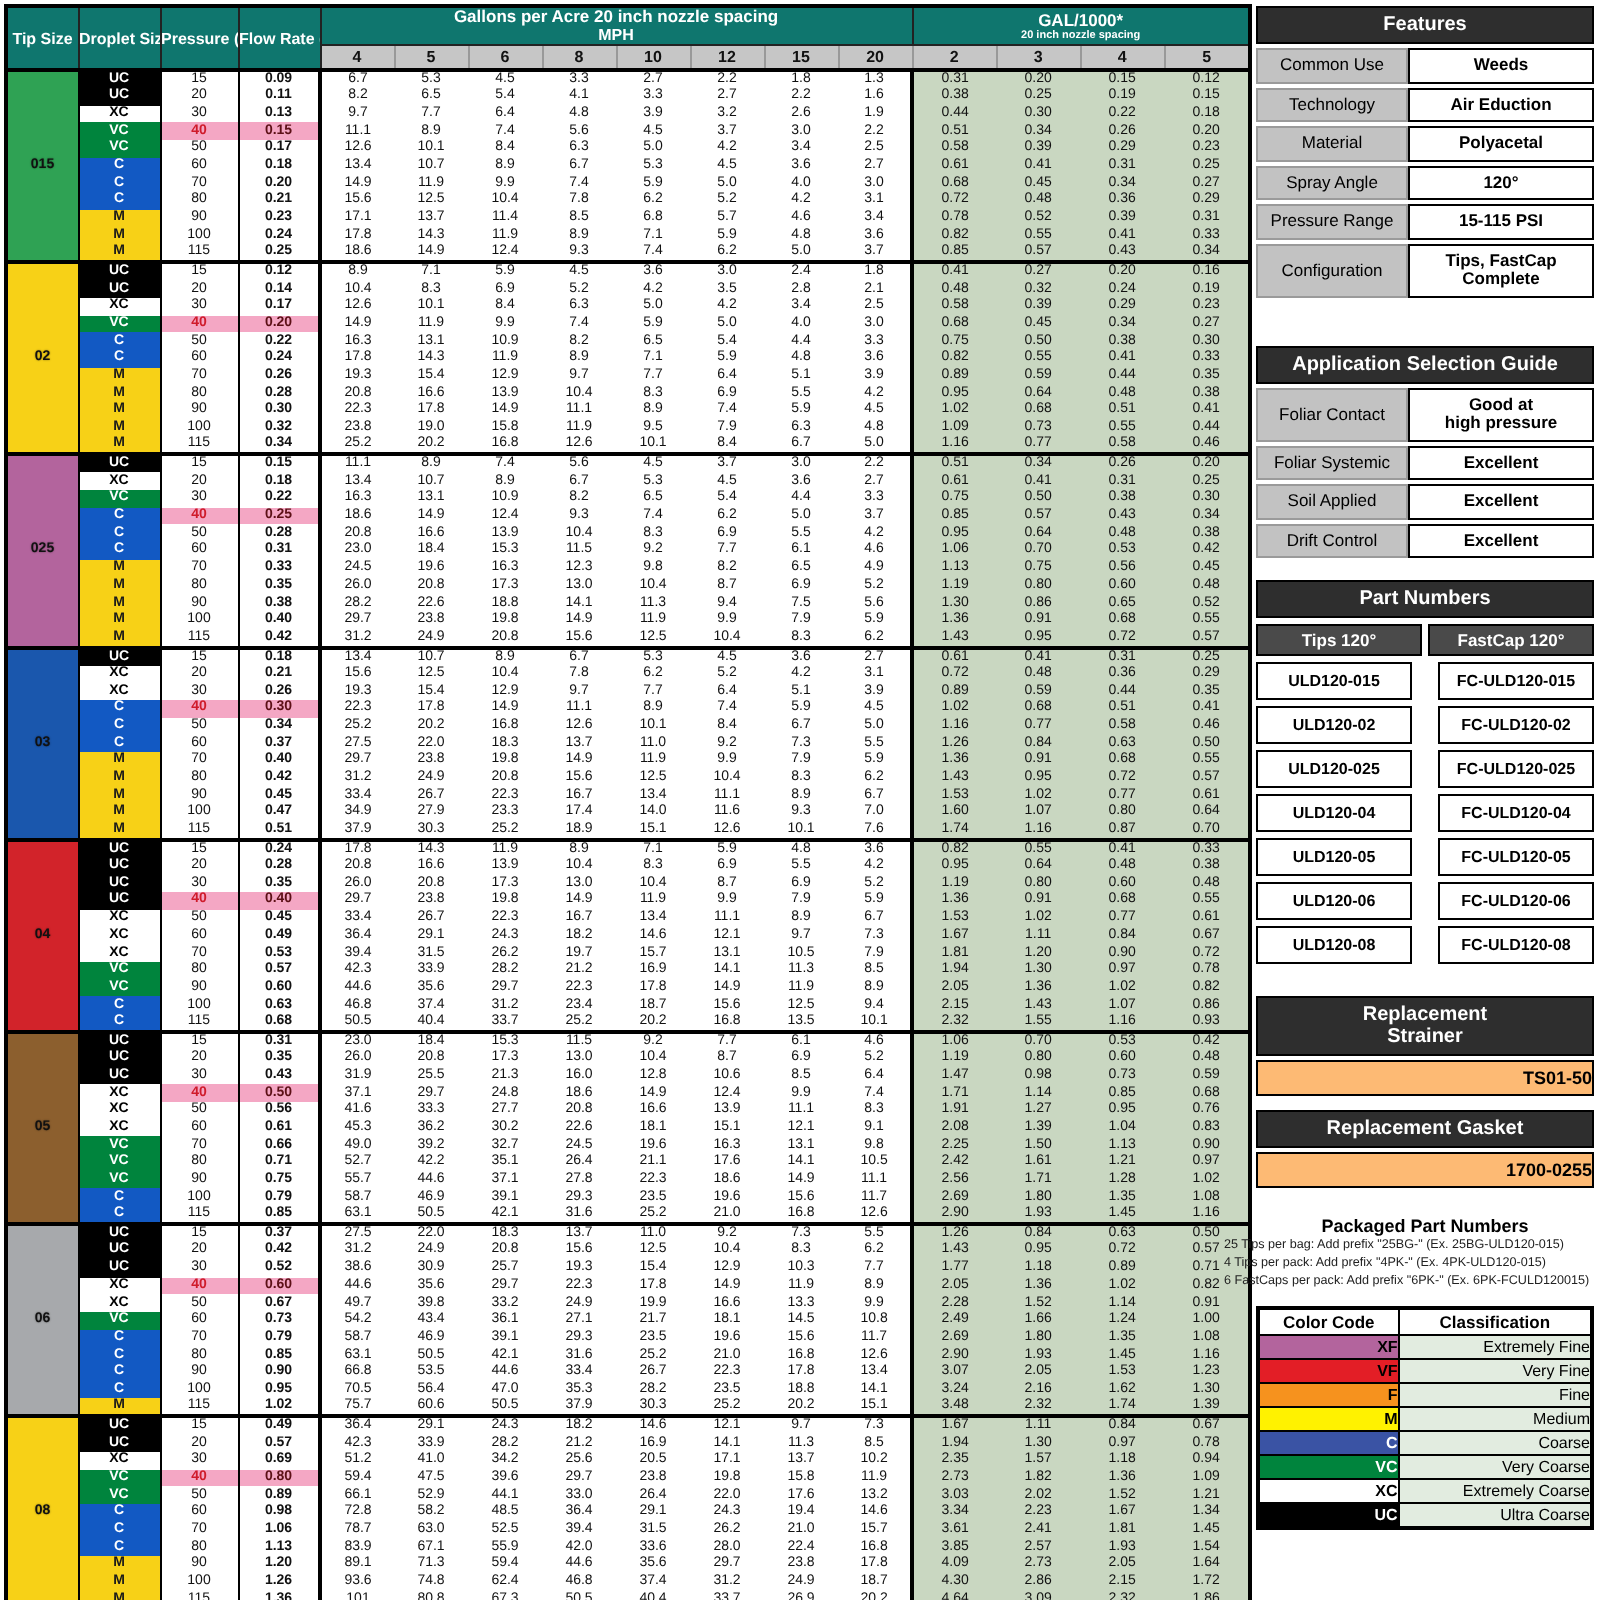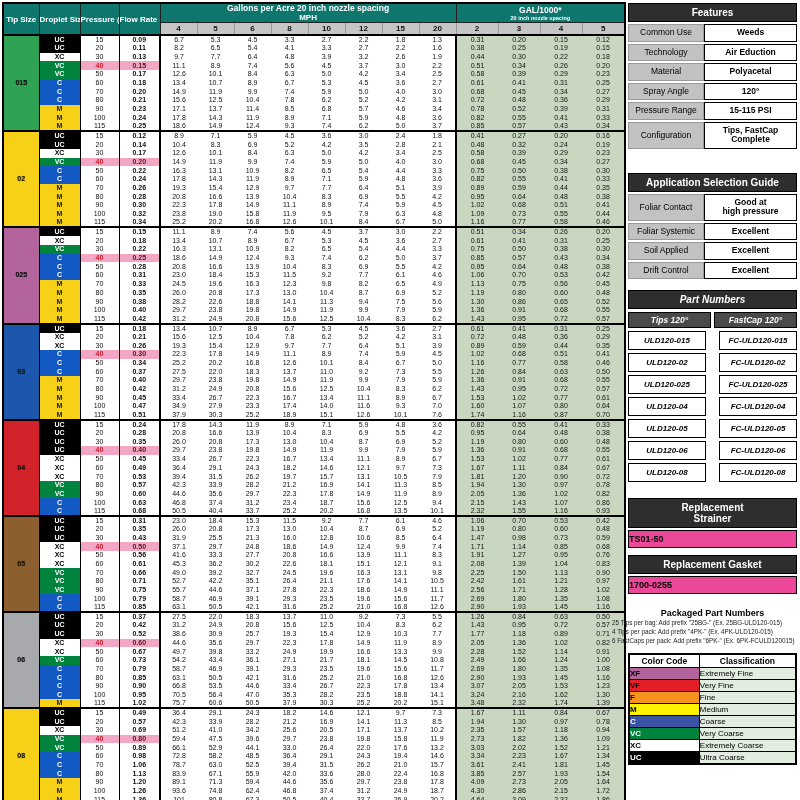--- a/index.html
+++ b/index.html
@@ -30,26 +30,26 @@
   
   .side{position:absolute;left:628px;top:3px;width:169px;}
   .phead{background:#2e2e2e;color:#fff;font-size:10px;font-weight:bold;text-align:center;border:1px solid #000;padding:3px 1px;line-height:11px;white-space:pre-line;}
   .kv{display:flex;margin-top:2px;}
   .kv .k{flex:0 0 74px;background:#c2c2c2;border:1px solid #9a9a9a;font-size:8.5px;display:flex;align-items:center;justify-content:center;text-align:center;line-height:9px;}
   .kv .v{flex:1;background:#fff;border:1.5px solid #000;font-size:8.5px;font-weight:bold;display:flex;align-items:center;justify-content:center;text-align:center;padding:3px 0;line-height:9.5px;white-space:pre-line;}
   .pn-heads{display:flex;gap:3px;margin-top:3px;}
   .pn-heads div{flex:1;background:#4a4a4a;color:#fff;font-size:8.5px;font-weight:bold;text-align:center;padding:2px 0;border:1px solid #000;}
   .pn-row{display:flex;gap:13px;margin-top:3px;}
   .pn-row div{flex:1;background:#fff;border:1.5px solid #000;font-size:8px;font-weight:bold;text-align:center;padding:4px 0;}
-  .single-val{background:#ec4899;border:1.5px solid #000;font-size:9px;font-weight:bold;text-align:left;padding:3px 0;margin-top:2px;}
+  .single-val{background:#fdba74;border:1.5px solid #000;font-size:9px;font-weight:bold;text-align:right;padding:3px 0;margin-top:2px;}
   .pkg-title{font-size:9px;font-weight:bold;text-align:center;margin-top:14px;}
   .pkg-line{font-size:6.3px;line-height:8px;color:#222;margin-top:1px;text-align:left;}
   table.cc{border-collapse:collapse;width:100%;margin-top:8px;border:2px solid #000;}
   table.cc th{background:#fff;border:1px solid #000;font-size:8.5px;font-weight:bold;padding:1px 0;}
-  table.cc td{border:1px solid #000;font-size:8px;text-align:left;padding:1px 0;}
+  table.cc td{border:1px solid #000;font-size:8px;text-align:right;padding:1px 0;}
   table.cc td.code{font-weight:bold;}
   table.cc td.cls{background:#e2ece0;}
 </style>
 </head>
 <body>
 
 <div class="page">
 
   <div class="table-wrap">
     <table class="spec">
@@ -1680,21 +1680,21 @@
             <div class="k">Soil Applied</div>
             <div class="v">Excellent</div>
           </div>
           <div class="kv">
             <div class="k">Drift Control</div>
             <div class="v">Excellent</div>
           </div>
         </div>
     </div>
 
-    <div class="panel" style="margin-top:11px;font-style:italic;">
+    <div class="panel" style="margin-top:11px;">
       <div class="phead">Part Numbers</div>
       <div class="pn-heads" id="pn-heads">
           <div>Tips 120°</div>
           <div>FastCap 120°</div>
         </div>
       <div id="pn-rows">
           <div class="pn-row">
             <div>ULD120-015</div>
             <div>FC-ULD120-015</div>
           </div>

